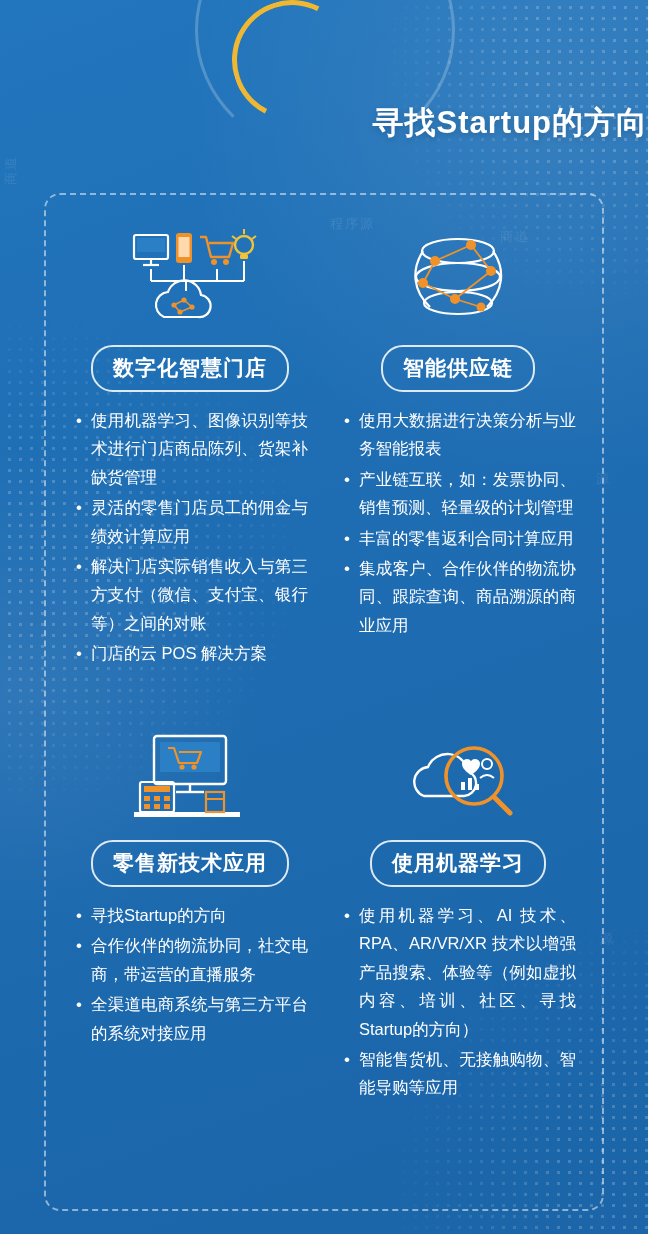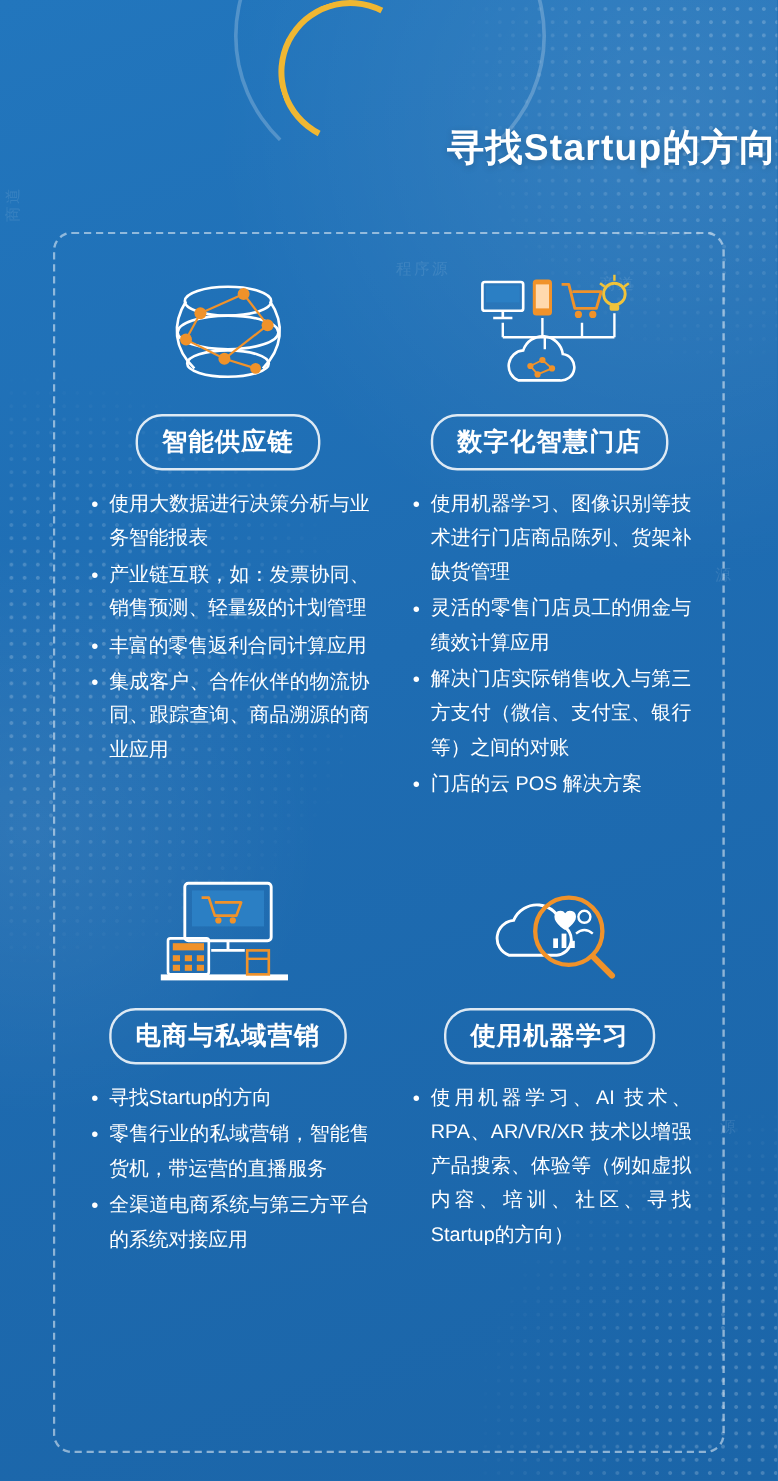--- a/index.html
+++ b/index.html
@@ -181,20 +181,69 @@
     <div class="watermark wm2">程序源</div>
     <div class="watermark wm3">商道</div>
     <div class="watermark wm4">源</div>
     <div class="watermark wm5">源</div>
   </div>
 
   <div class="title">寻找Startup的方向</div>
 
   <div class="panel">
     <div class="grid">
+
+      <div class="cell">
+        <div class="icon-box">
+          <svg width="140" height="110" viewBox="0 0 140 110">
+
+            <rect x="14" y="10" width="34" height="24" rx="2" fill="none" stroke="#ffffff" stroke-width="2.2"></rect>
+            <rect x="17" y="13" width="28" height="14" fill="#2b7fc4"></rect>
+            <line x1="31" y1="34" x2="31" y2="40" stroke="#ffffff" stroke-width="2.2"></line>
+            <line x1="23" y1="40" x2="39" y2="40" stroke="#ffffff" stroke-width="2.2"></line>
+
+            <rect x="56" y="8" width="16" height="30" rx="3" fill="#f0922a"></rect>
+            <rect x="58.5" y="12" width="11" height="20" fill="#ffd9ae"></rect>
+
+            <path d="M80 12 h6 l5 20 h18 l4 -14 h-24" fill="none" stroke="#f0922a" stroke-width="2.4" stroke-linejoin="round"></path>
+            <circle cx="94" cy="37" r="3" fill="#f0922a"></circle>
+            <circle cx="106" cy="37" r="3" fill="#f0922a"></circle>
+
+            <circle cx="124" cy="20" r="9" fill="none" stroke="#f0c33a" stroke-width="2.4"></circle>
+            <rect x="120" y="29" width="8" height="5" rx="1.5" fill="#f0c33a"></rect>
+            <line x1="124" y1="4" x2="124" y2="9" stroke="#f0c33a" stroke-width="2"></line>
+            <line x1="136" y1="11" x2="132" y2="14" stroke="#f0c33a" stroke-width="2"></line>
+            <line x1="112" y1="11" x2="116" y2="14" stroke="#f0c33a" stroke-width="2"></line>
+
+            <line x1="31" y1="44" x2="31" y2="56" stroke="#ffffff" stroke-width="2"></line>
+            <line x1="64" y1="40" x2="64" y2="56" stroke="#ffffff" stroke-width="2"></line>
+            <line x1="97" y1="44" x2="97" y2="56" stroke="#ffffff" stroke-width="2"></line>
+            <line x1="124" y1="36" x2="124" y2="56" stroke="#ffffff" stroke-width="2"></line>
+            <line x1="31" y1="56" x2="124" y2="56" stroke="#ffffff" stroke-width="2"></line>
+            <line x1="66" y1="56" x2="66" y2="66" stroke="#ffffff" stroke-width="2"></line>
+
+            <path d="M44 92 a13 13 0 0 1 4 -25 a17 17 0 0 1 33 3 a11 11 0 0 1 -3 22 z" fill="none" stroke="#ffffff" stroke-width="2.2"></path>
+            <circle cx="54" cy="80" r="2.6" fill="#f0922a"></circle>
+            <circle cx="64" cy="75" r="2.6" fill="#f0922a"></circle>
+            <circle cx="72" cy="82" r="2.6" fill="#f0922a"></circle>
+            <circle cx="60" cy="87" r="2.6" fill="#f0922a"></circle>
+            <line x1="54" y1="80" x2="64" y2="75" stroke="#f0922a" stroke-width="1.6"></line>
+            <line x1="64" y1="75" x2="72" y2="82" stroke="#f0922a" stroke-width="1.6"></line>
+            <line x1="60" y1="87" x2="72" y2="82" stroke="#f0922a" stroke-width="1.6"></line>
+            <line x1="54" y1="80" x2="60" y2="87" stroke="#f0922a" stroke-width="1.6"></line>
+          </svg>
+        </div>
+        <div class="pill">数字化智慧门店</div>
+        <ul class="items">
+          <li>使用机器学习、图像识别等技术进行门店商品陈列、货架补缺货管理</li>
+          <li>灵活的零售门店员工的佣金与绩效计算应用</li>
+          <li>解决门店实际销售收入与第三方支付（微信、支付宝、银行等）之间的对账</li>
+          <li>门店的云 POS 解决方案</li>
+        </ul>
+      </div>
 
       <div class="cell">
         <div class="icon-box">
           <svg width="130" height="110" viewBox="0 0 130 110">
             <ellipse cx="65" cy="26" rx="36" ry="12" fill="none" stroke="#ffffff" stroke-width="2.2"></ellipse>
             <ellipse cx="65" cy="52" rx="42" ry="14" fill="none" stroke="#ffffff" stroke-width="2.2"></ellipse>
             <ellipse cx="65" cy="78" rx="34" ry="11" fill="none" stroke="#ffffff" stroke-width="2.2"></ellipse>
             <path d="M30 26 C18 45 20 66 37 82" fill="none" stroke="#ffffff" stroke-width="2.2"></path>
             <path d="M100 26 C113 45 110 66 94 82" fill="none" stroke="#ffffff" stroke-width="2.2"></path>
             <line x1="42" y1="36" x2="78" y2="20" stroke="#f0922a" stroke-width="1.8"></line>
@@ -217,69 +266,20 @@
           <li>产业链互联，如：发票协同、销售预测、轻量级的计划管理</li>
           <li>丰富的零售返利合同计算应用</li>
           <li>集成客户、合作伙伴的物流协同、跟踪查询、商品溯源的商业应用</li>
         </ul>
       </div>
 
       <div class="cell">
         <div class="icon-box">
           <svg width="140" height="110" viewBox="0 0 140 110">
 
-            <rect x="14" y="10" width="34" height="24" rx="2" fill="none" stroke="#ffffff" stroke-width="2.2"></rect>
-            <rect x="17" y="13" width="28" height="14" fill="#2b7fc4"></rect>
-            <line x1="31" y1="34" x2="31" y2="40" stroke="#ffffff" stroke-width="2.2"></line>
-            <line x1="23" y1="40" x2="39" y2="40" stroke="#ffffff" stroke-width="2.2"></line>
-
-            <rect x="56" y="8" width="16" height="30" rx="3" fill="#f0922a"></rect>
-            <rect x="58.5" y="12" width="11" height="20" fill="#ffd9ae"></rect>
-
-            <path d="M80 12 h6 l5 20 h18 l4 -14 h-24" fill="none" stroke="#f0922a" stroke-width="2.4" stroke-linejoin="round"></path>
-            <circle cx="94" cy="37" r="3" fill="#f0922a"></circle>
-            <circle cx="106" cy="37" r="3" fill="#f0922a"></circle>
-
-            <circle cx="124" cy="20" r="9" fill="none" stroke="#f0c33a" stroke-width="2.4"></circle>
-            <rect x="120" y="29" width="8" height="5" rx="1.5" fill="#f0c33a"></rect>
-            <line x1="124" y1="4" x2="124" y2="9" stroke="#f0c33a" stroke-width="2"></line>
-            <line x1="136" y1="11" x2="132" y2="14" stroke="#f0c33a" stroke-width="2"></line>
-            <line x1="112" y1="11" x2="116" y2="14" stroke="#f0c33a" stroke-width="2"></line>
-
-            <line x1="31" y1="44" x2="31" y2="56" stroke="#ffffff" stroke-width="2"></line>
-            <line x1="64" y1="40" x2="64" y2="56" stroke="#ffffff" stroke-width="2"></line>
-            <line x1="97" y1="44" x2="97" y2="56" stroke="#ffffff" stroke-width="2"></line>
-            <line x1="124" y1="36" x2="124" y2="56" stroke="#ffffff" stroke-width="2"></line>
-            <line x1="31" y1="56" x2="124" y2="56" stroke="#ffffff" stroke-width="2"></line>
-            <line x1="66" y1="56" x2="66" y2="66" stroke="#ffffff" stroke-width="2"></line>
-
-            <path d="M44 92 a13 13 0 0 1 4 -25 a17 17 0 0 1 33 3 a11 11 0 0 1 -3 22 z" fill="none" stroke="#ffffff" stroke-width="2.2"></path>
-            <circle cx="54" cy="80" r="2.6" fill="#f0922a"></circle>
-            <circle cx="64" cy="75" r="2.6" fill="#f0922a"></circle>
-            <circle cx="72" cy="82" r="2.6" fill="#f0922a"></circle>
-            <circle cx="60" cy="87" r="2.6" fill="#f0922a"></circle>
-            <line x1="54" y1="80" x2="64" y2="75" stroke="#f0922a" stroke-width="1.6"></line>
-            <line x1="64" y1="75" x2="72" y2="82" stroke="#f0922a" stroke-width="1.6"></line>
-            <line x1="60" y1="87" x2="72" y2="82" stroke="#f0922a" stroke-width="1.6"></line>
-            <line x1="54" y1="80" x2="60" y2="87" stroke="#f0922a" stroke-width="1.6"></line>
-          </svg>
-        </div>
-        <div class="pill">数字化智慧门店</div>
-        <ul class="items">
-          <li>使用机器学习、图像识别等技术进行门店商品陈列、货架补缺货管理</li>
-          <li>灵活的零售门店员工的佣金与绩效计算应用</li>
-          <li>解决门店实际销售收入与第三方支付（微信、支付宝、银行等）之间的对账</li>
-          <li>门店的云 POS 解决方案</li>
-        </ul>
-      </div>
-
-      <div class="cell">
-        <div class="icon-box">
-          <svg width="140" height="110" viewBox="0 0 140 110">
-
             <rect x="34" y="16" width="72" height="48" rx="3" fill="none" stroke="#ffffff" stroke-width="2.4"></rect>
             <rect x="40" y="22" width="60" height="30" fill="#2b7fc4"></rect>
             <line x1="70" y1="64" x2="70" y2="72" stroke="#ffffff" stroke-width="2.4"></line>
             <line x1="56" y1="72" x2="84" y2="72" stroke="#ffffff" stroke-width="2.4"></line>
 
             <path d="M48 28 h6 l5 15 h18 l4 -11 h-22" fill="none" stroke="#f0922a" stroke-width="2.2" stroke-linejoin="round"></path>
             <circle cx="62" cy="47" r="2.6" fill="#f0922a"></circle>
             <circle cx="74" cy="47" r="2.6" fill="#f0922a"></circle>
 
             <rect x="20" y="62" width="34" height="30" rx="2" fill="none" stroke="#ffffff" stroke-width="2.2"></rect>
@@ -292,24 +292,24 @@
               <rect x="34" y="84" width="6" height="5"></rect>
               <rect x="44" y="84" width="6" height="5"></rect>
             </g>
 
             <rect x="14" y="92" width="106" height="5" fill="#ffffff"></rect>
 
             <rect x="86" y="72" width="18" height="20" fill="none" stroke="#f0922a" stroke-width="2.2"></rect>
             <line x1="86" y1="79" x2="104" y2="79" stroke="#f0922a" stroke-width="2"></line>
           </svg>
         </div>
-        <div class="pill">电商与私域营销</div>
+        <div class="pill">零售新技术应用</div>
         <ul class="items">
           <li>寻找Startup的方向</li>
-          <li>零售行业的私域营销，智能售货机，带运营的直播服务</li>
+          <li>合作伙伴的物流协同，社交电商，带运营的直播服务</li>
           <li>全渠道电商系统与第三方平台的系统对接应用</li>
         </ul>
       </div>
 
       <div class="cell">
         <div class="icon-box">
           <svg width="140" height="110" viewBox="0 0 140 110">
 
             <path d="M36 76 a15 15 0 0 1 4 -29 a21 21 0 0 1 40 4 a13 13 0 0 1 -4 25 z" fill="none" stroke="#ffffff" stroke-width="2.4"></path>
 
@@ -322,18 +322,19 @@
             <g fill="#ffffff">
               <rect x="73" y="62" width="4" height="8"></rect>
               <rect x="80" y="58" width="4" height="12"></rect>
               <rect x="87" y="64" width="4" height="6"></rect>
             </g>
           </svg>
         </div>
         <div class="pill">使用机器学习</div>
         <ul class="items">
           <li>使用机器学习、AI 技术、RPA、AR/VR/XR 技术以增强产品搜索、体验等（例如虚拟内容、培训、社区、寻找Startup的方向）</li>
+          <li>智能售货机、无接触购物、智能导购等应用</li>
         </ul>
       </div>
 
     </div>
   </div>
 </div>
 
 </body></html>

